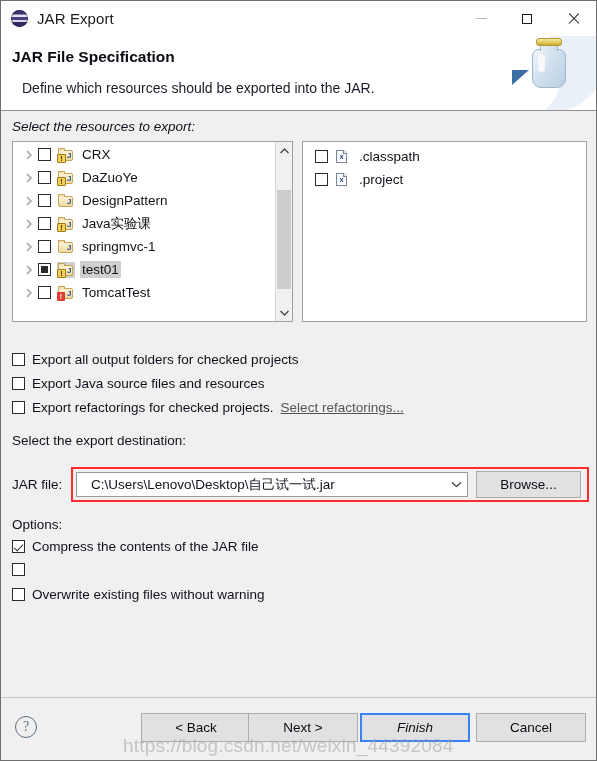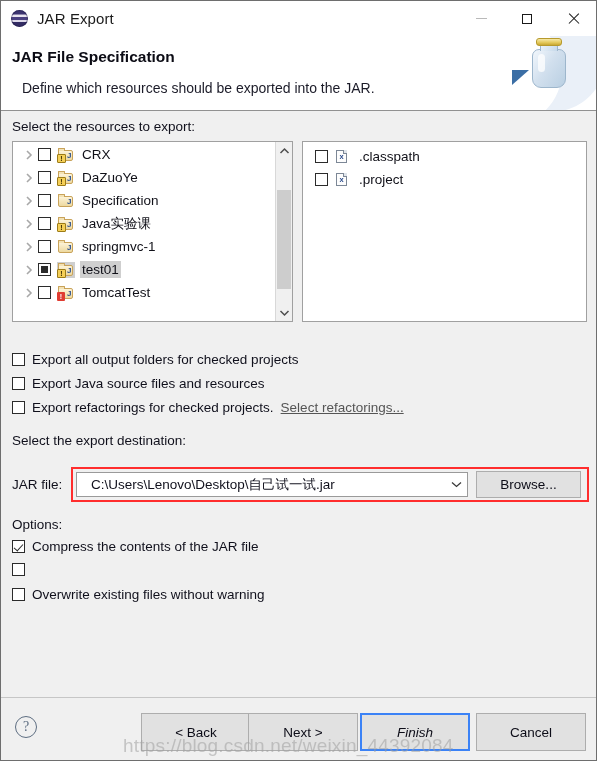--- a/index.html
+++ b/index.html
@@ -186,21 +186,21 @@
   .body {
     flex: 1 1 auto;
     background: #f0f0f0;
     position: relative;
     padding: 0;
   }
   .label {
     font-size: 13.5px;
     color: #10101c;
   }
-  .lbl-resources { position: absolute; left: 11px; top: 8px; }
+  .lbl-resources { position: absolute; left: 11px; top: 8px; font-style: italic; }
   .lbl-dest      { position: absolute; left: 11px; top: 322px; }
   .lbl-options   { position: absolute; left: 11px; top: 406px; }
   .lbl-jarfile   { position: absolute; left: 11px; top: 366px; }
 
   
   .panes {
     position: absolute;
     left: 11px; top: 30px;
     width: 575px; height: 181px;
   }
@@ -465,21 +465,21 @@
     width: 22px; height: 22px;
     border-radius: 50%;
     border: 1.5px solid #5e6e82;
     box-sizing: border-box;
     color: #5e6e82;
     font-size: 14px;
     line-height: 19px;
     text-align: center;
     font-family: "Liberation Serif", serif;
   }
-  .footer .btn { position: absolute; top: 15px; width: 110px; height: 38px; }
+  .footer .btn { position: absolute; top: 15px; width: 110px; height: 29px; }
   .btn-back   { left: 140px; }
   .btn-next   { left: 247px; }
   .btn-finish { left: 359px; border: 2px solid #3b82f6; font-style: italic; }
   .btn-cancel { left: 475px; }
 
   .watermark {
     position: absolute;
     left: 123px; top: 735px;
     font-size: 19px;
     color: rgba(160,160,160,.55);
@@ -572,21 +572,21 @@
                 <svg width="7" height="10" viewBox="0 0 7 10">
                   <polyline points="1,1 5,5 1,9" fill="none" stroke="#a8a8a8" stroke-width="1.6"></polyline>
                 </svg>
               </span>
             <span class="cb"></span>
             <span class="ficon">
                 <span class="folder">
                   <span class="folder-j">J</span>
                 </span>
               </span>
-            <span class="rowlabel">Specification</span>
+            <span class="rowlabel">DesignPattern</span>
           </div>
 
           <div class="row">
             <span class="twisty">
                 <svg width="7" height="10" viewBox="0 0 7 10">
                   <polyline points="1,1 5,5 1,9" fill="none" stroke="#a8a8a8" stroke-width="1.6"></polyline>
                 </svg>
               </span>
             <span class="cb"></span>
             <span class="ficon">

